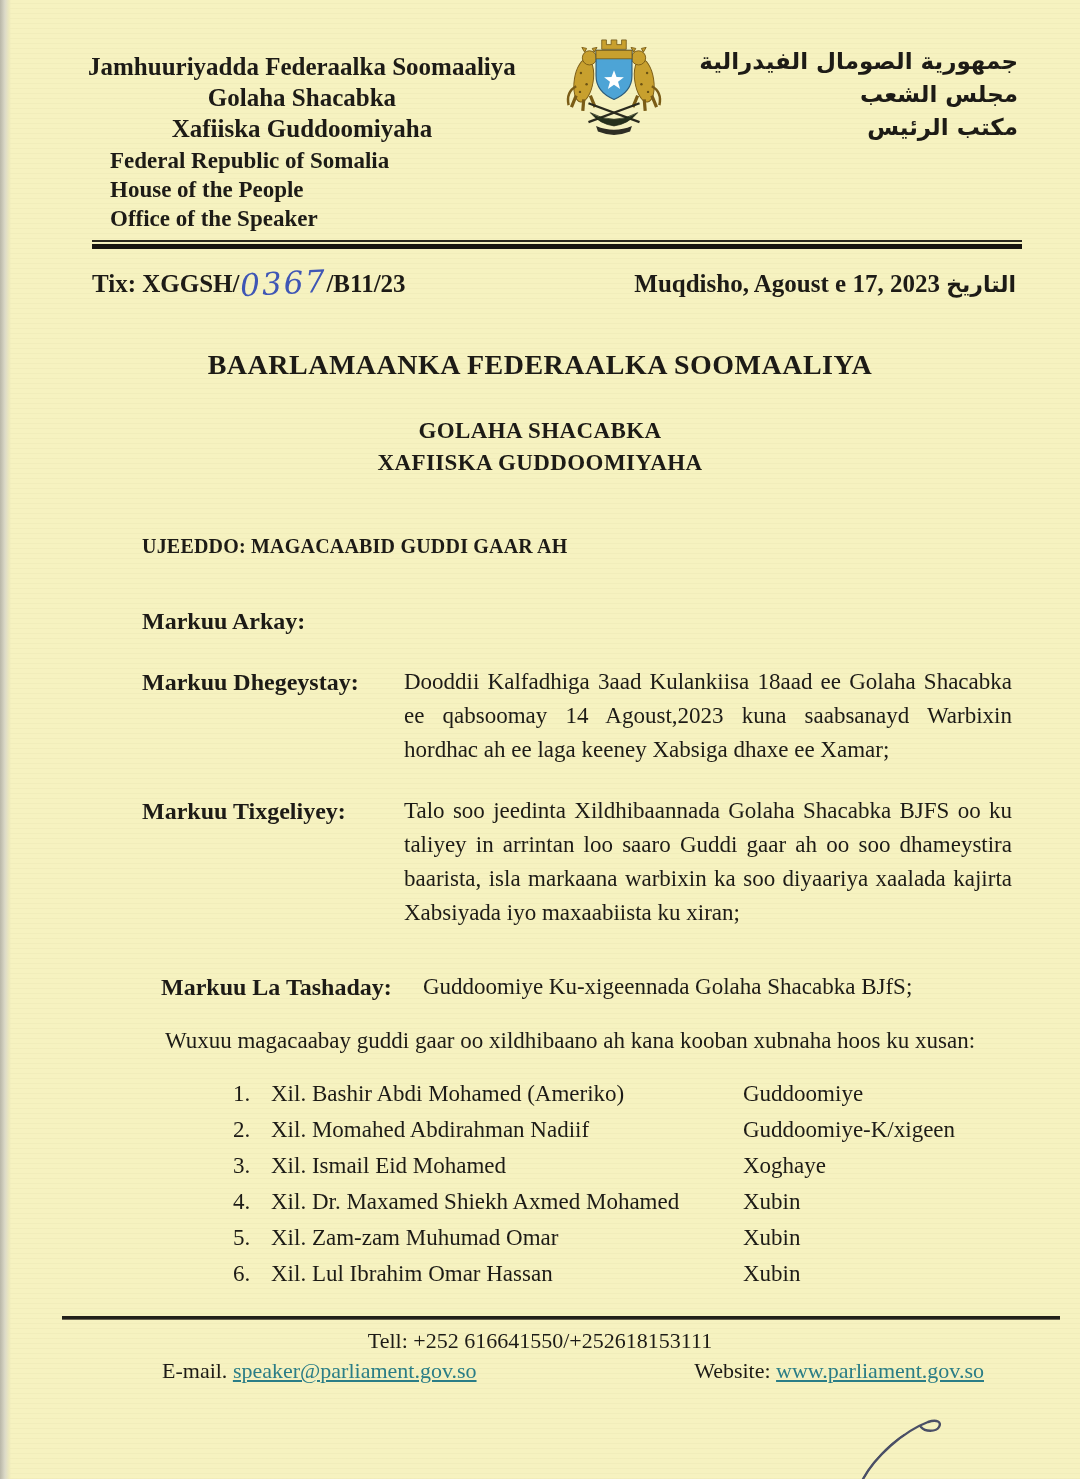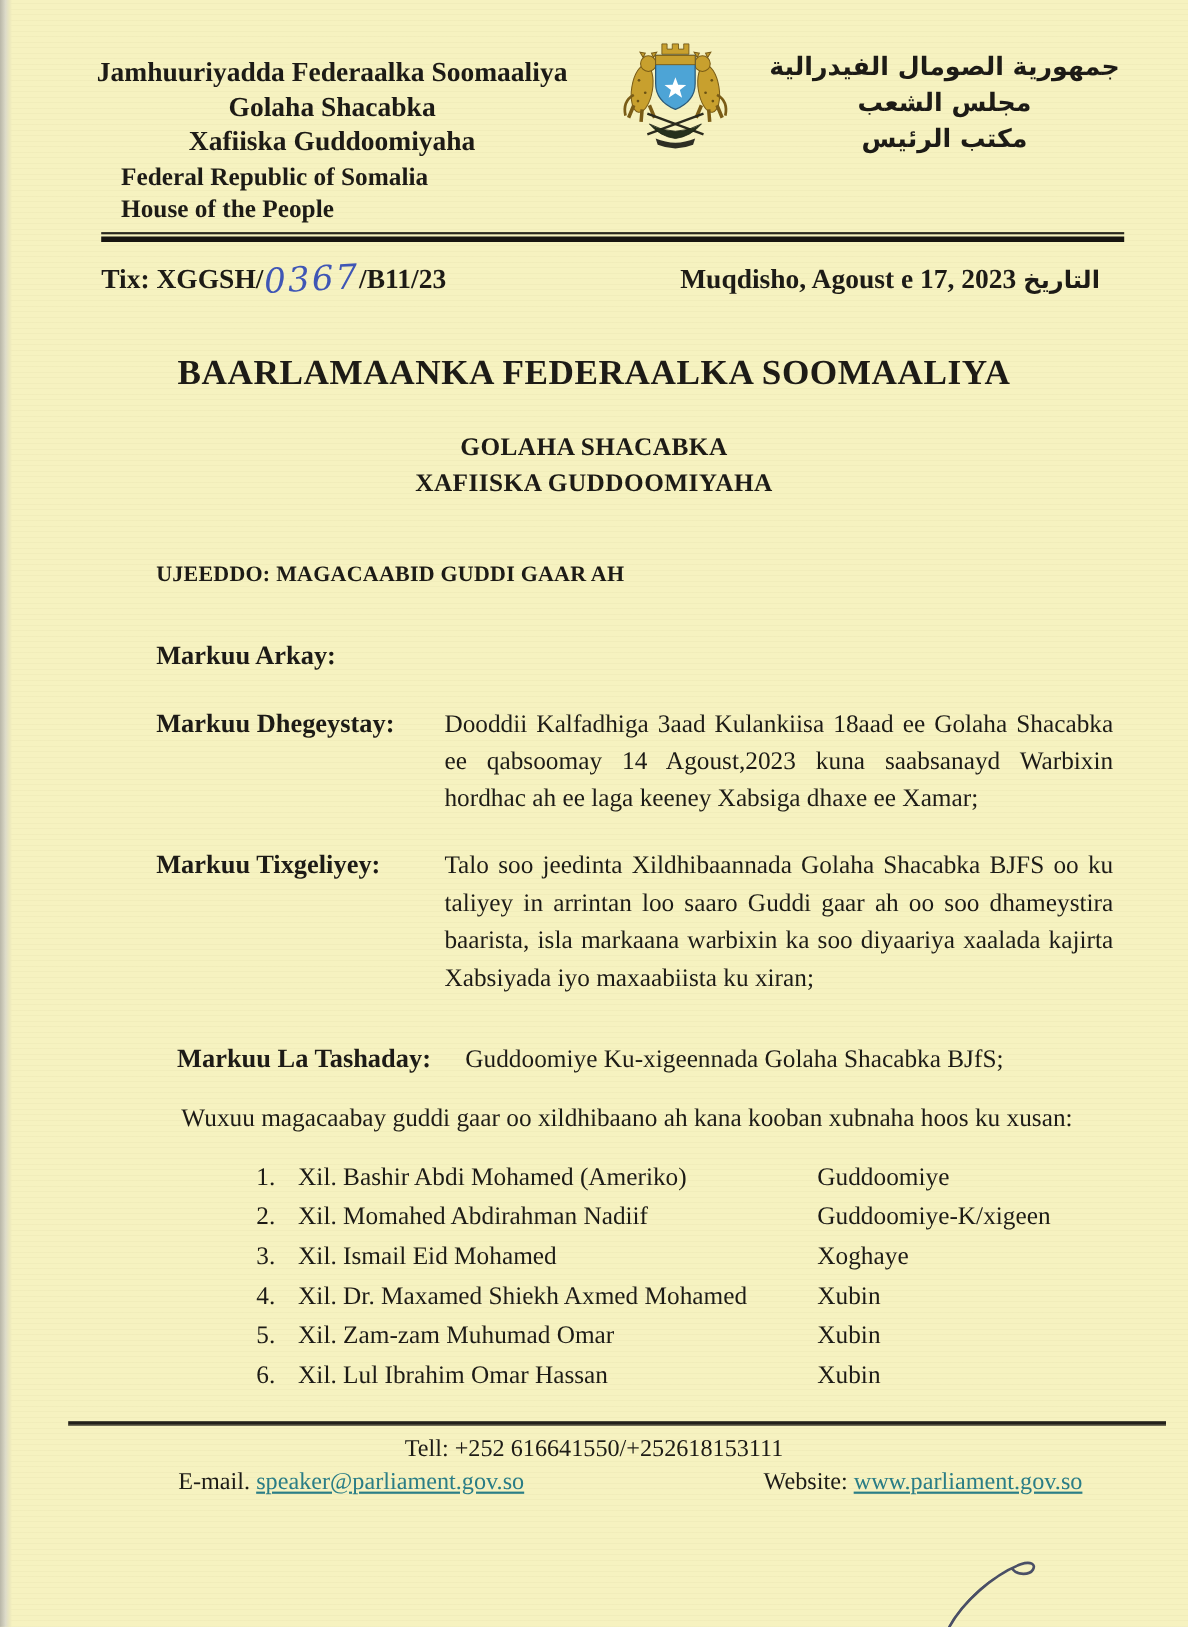--- a/index.html
+++ b/index.html
@@ -14,36 +14,36 @@
     box-sizing:border-box;
     padding-top:37px;
   }
   .scan-edge{position:absolute;left:0;top:0;bottom:0;width:11px;
     background:linear-gradient(90deg,#b9b7a8,#dcdac8 45%,#eeeabd 85%,rgba(238,234,189,0));}
   
   .header-row{display:flex;justify-content:space-between;align-items:flex-start;
     padding:0 62px 0 88px;}
   .somali-block{text-align:center;font-weight:bold;font-size:25px;line-height:31px;padding-top:14px;}
   .emblem{width:104px;height:106px;margin-left:18px;margin-right:6px;flex-shrink:0;}
-  .arabic-block{text-align:center;font-weight:bold;font-size:23px;line-height:33px;
+  .arabic-block{font-weight:bold;font-size:23px;line-height:33px;
     font-family:"DejaVu Sans",sans-serif;direction:rtl;padding-top:8px;min-width:250px;}
   .english-block{text-align:left;font-weight:bold;font-size:23px;line-height:29px;
     margin-top:2px;margin-left:110px;}
   .rule-double{margin:7px 58px 0 92px;}
   .rule-double .thin{height:2px;background:#2a281f;margin-bottom:2px;}
   .rule-double .thick{height:5px;background:#171510;}
   
   .ref-row{display:flex;justify-content:space-between;align-items:baseline;
     padding:14px 58px 0 92px;font-weight:bold;font-size:25px;}
   .hand-number{display:inline-block;color:#3f56b5;font-style:italic;font-size:31px;
     letter-spacing:2px;transform:rotate(-3deg) translateY(2px);font-weight:normal;
     font-family:"DejaVu Serif",serif;}
-  .ref-date .arabic{font-family:"DejaVu Sans",sans-serif;font-size:22px;margin-right:22px;}
-  
-  .title-main{text-align:center;font-weight:bold;font-size:32px;margin-top:50px;letter-spacing:.5px;}
+  .ref-date .arabic{font-family:"DejaVu Sans",sans-serif;font-size:22px;margin-right:6px;}
+  
+  .title-main{text-align:center;font-weight:bold;font-size:28px;margin-top:50px;letter-spacing:.5px;}
   .sub-block{text-align:center;font-weight:bold;font-size:23px;line-height:32px;margin-top:34px;letter-spacing:.4px;}
   .subject{font-weight:bold;font-size:20px;margin:56px 0 0 142px;letter-spacing:.2px;}
   
   .clauses{margin-top:46px;}
   .clause{display:flex;padding:0 68px 0 142px;}
   .clause + .clause{margin-top:27px;}
   .clause.gap-lg{margin-top:40px;margin-left:19px;}
   .clause-label{flex:0 0 262px;font-weight:bold;font-size:24px;line-height:34px;}
   .clause-text{flex:1;font-size:23px;line-height:34px;text-align:justify;text-align-last:left;}
   .intro-line{margin:24px 60px 0 120px;font-size:23px;text-align:center;}
@@ -117,20 +117,21 @@
     <div class="arabic-block">
       <div>جمهورية الصومال الفيدرالية</div>
       <div>مجلس الشعب</div>
       <div>مكتب الرئيس</div>
     </div>
   </div>
 
   <div class="english-block">
     <div>Federal Republic of Somalia</div>
     <div>House of the People</div>
+    <div>Office of the Speaker</div>
   </div>
 
   <div class="rule-double">
     <div class="thin"></div>
       <div class="thick"></div>
   </div>
 
   <div class="ref-row">
     <div class="ref-left">
       <span>Tix: XGGSH/</span><span class="hand-number">0367</span><span>/B11/23</span>

